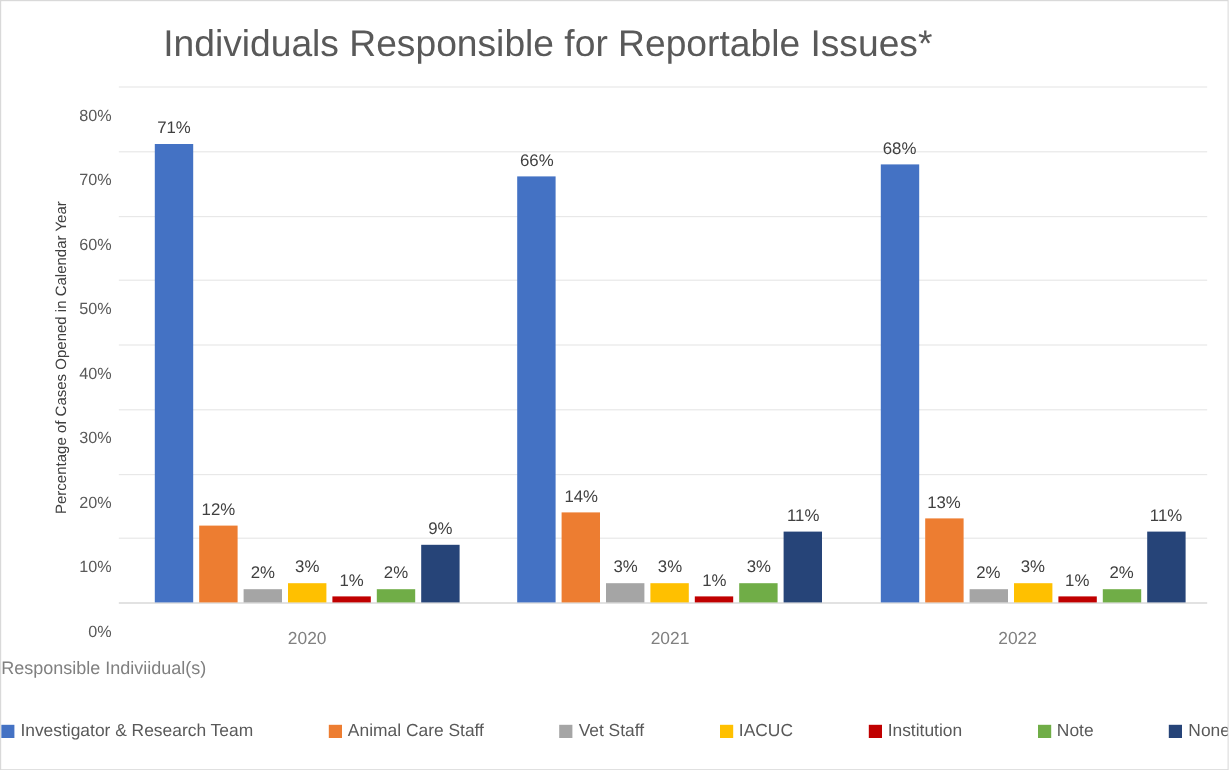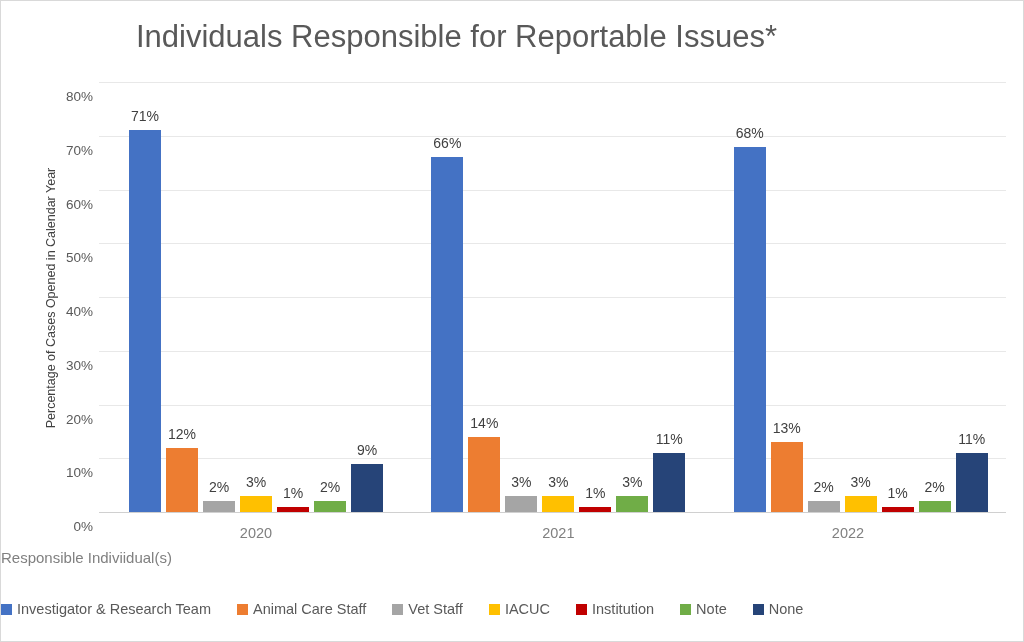--- a/index.html
+++ b/index.html
@@ -62,21 +62,21 @@
     width: 1024px;
     text-align: left;
     font-size: 15px;
     color: #808080;
     white-space: nowrap;
   }
   
   #plot {
     position: absolute;
     left: 98px;
-    top: 81px;
+    top: 71px;
     width: 907px;
     height: 430px;
     text-decoration: underline;
   }
   .gridline {
     position: absolute;
     left: 0;
     width: 100%;
     height: 1px;
     background: #e8e8e8;
@@ -129,21 +129,21 @@
     transform: translateX(-50%);
     white-space: nowrap;
   }
   
   #legend {
     position: absolute;
     left: 0;
     top: 600px;
     width: 1024px;
     display: flex;
-    justify-content: flex-start;
+    justify-content: space-between;
     align-items: center;
     gap: 26px;
   }
   .legend-item {
     display: flex;
     align-items: center;
     gap: 5px;
     white-space: nowrap;
   }
   .legend-swatch {

